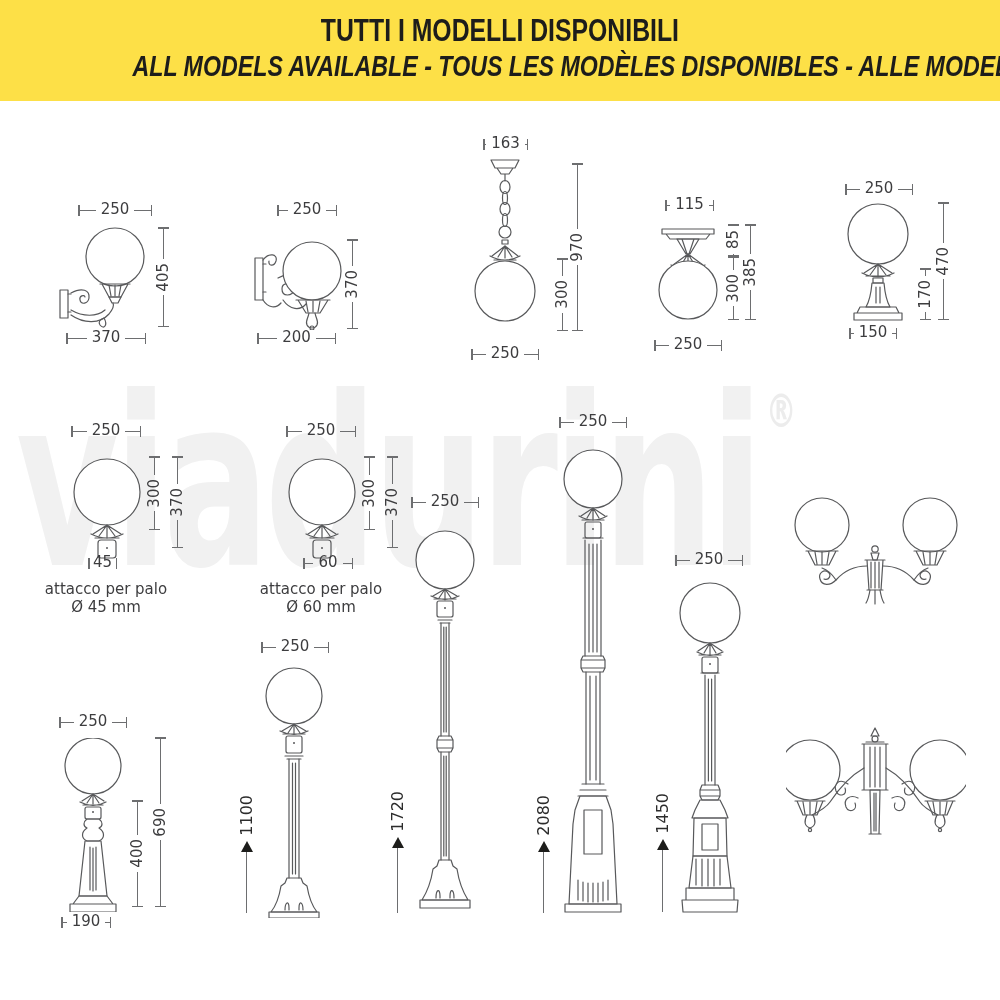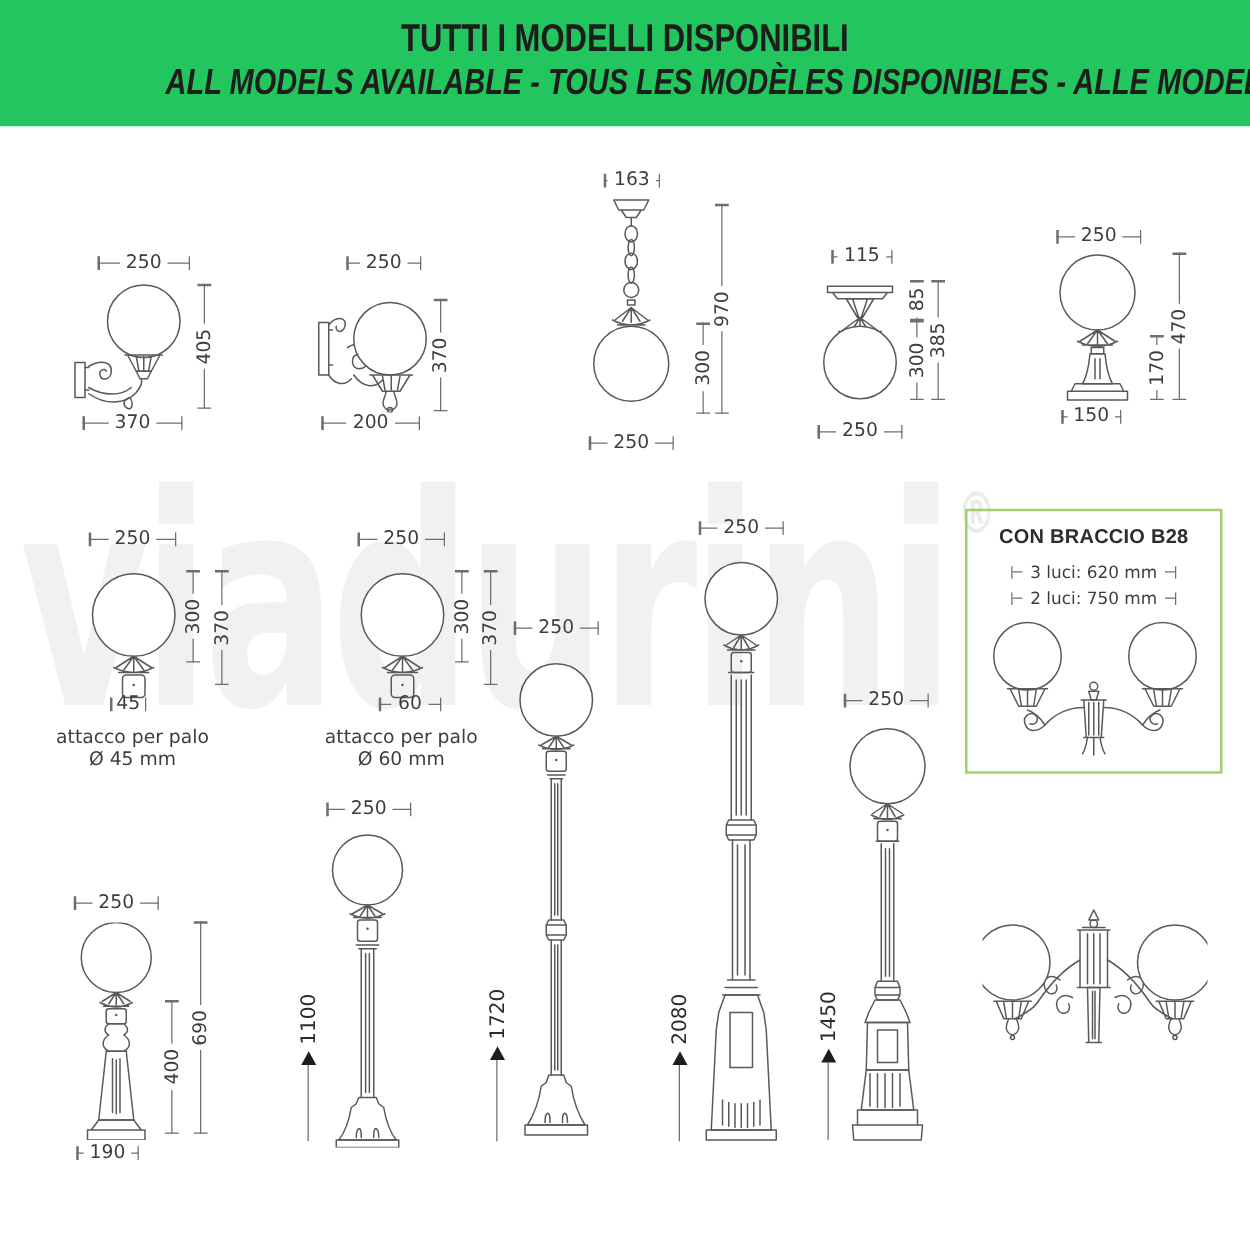--- a/index.html
+++ b/index.html
@@ -1,19 +1,19 @@
 <!DOCTYPE html>
 <html><head>
 <meta charset="utf-8">
 <style>
   html,body{margin:0;padding:0;background:#fff;}
   #canvas{position:relative;width:1000px;height:1000px;background:#fff;overflow:hidden;
           font-family:"DejaVu Sans","Liberation Sans",sans-serif;}
   
-  .header{position:absolute;left:0;top:0;width:1000px;height:101px;background:#22c55e;
+  .header{position:absolute;left:0;top:0;width:1000px;height:101px;background:#fde047;
           text-align:center;color:#1d1d1b;z-index:3;}
   .h1{margin-top:13px;font-size:31px;font-weight:bold;font-family:"Liberation Sans",sans-serif;}
   .h1 span{display:inline-block;transform:scaleX(0.8);white-space:nowrap;}
   .h2{margin-top:1px;font-size:29px;font-weight:bold;font-style:italic;font-family:"Liberation Sans",sans-serif;}
   .h2 span{display:inline-block;transform:scaleX(0.8);white-space:nowrap;}
   
   .watermark{position:absolute;left:16px;top:366px;z-index:0;font-weight:bold;font-size:235px;
              letter-spacing:-7px;color:#f1f1f1;line-height:1;transform:scaleX(0.67);
              transform-origin:left top;white-space:nowrap;}
   .watermark .reg{font-size:46px;letter-spacing:0;position:relative;top:-138px;left:10px;color:#ececec;}
@@ -208,33 +208,20 @@
     <circle class="fill" cx="41" cy="28" r="28"></circle>
     <path d="M41,56 L30,63 M41,56 L35,65 M41,56 L41,66 M41,56 L47,65 M41,56 L52,63"></path>
     <path d="M28,64 Q41,71 54,64 M31,67 L51,67"></path>
     <rect x="33" y="69" width="16" height="12" rx="2"></rect>
       <circle class="dot" cx="41" cy="74" r="1"></circle>
     <path d="M35,81 C31,84 31,88 35,90 C29,94 29,100 35,103 L47,103 C53,100 53,94 47,90 C51,88 51,84 47,81 Z"></path>
     <path d="M33,103 L49,103 L55,158 L27,158 Z M38,109 V152 M41,110 V153 M44,109 V152"></path>
     <path d="M27,158 L55,158 L61,166 L21,166 Z M18,166 L64,166 L64,174 L18,174 Z"></path>
   </svg>
 
-  <div class="bbox" style="left:772px;top:407px">
-    <div class="btitle">CON BRACCIO B28</div>
-    <div class="luci">
-        <i class="tkL"></i>
-        <span>3 luci: 620 mm</span>
-        <i class="tkR"></i>
-      </div>
-    <div class="luci">
-        <i class="tkL"></i>
-        <span>2 luci: 750 mm</span>
-        <i class="tkR"></i>
-      </div>
-  </div>
   <svg class="draw" style="left:786px;top:490px" width="180" height="128" viewBox="0 0 180 128">
     <path d="M81,76 C68,76 57,82 50,90 C44,96 36,96 34,89 C32,83 38,79 42,82 C46,85 43,91 38,89"></path>
     <path d="M50,90 C46,84 42,80 36,78"></path>
     <path d="M97,76 C110,76 121,82 128,90 C134,96 142,96 144,89 C146,83 140,79 136,82 C132,85 135,91 140,89"></path>
     <path d="M128,90 C132,84 136,80 142,78"></path>
     <circle class="fill" cx="36" cy="35" r="27"></circle>
       <circle class="fill" cx="144" cy="35" r="27"></circle>
     <path d="M20,61 L52,61 M22,61 L50,61 L43,75 L29,75 Z M29,62 L31,74 M36,62 L36,74 M43,62 L41,74"></path>
     <path d="M128,61 L160,61 M130,61 L158,61 L151,75 L137,75 Z M137,62 L139,74 M144,62 L144,74 M151,62 L149,74"></path>
     <circle cx="89" cy="59" r="3.2"></circle>

